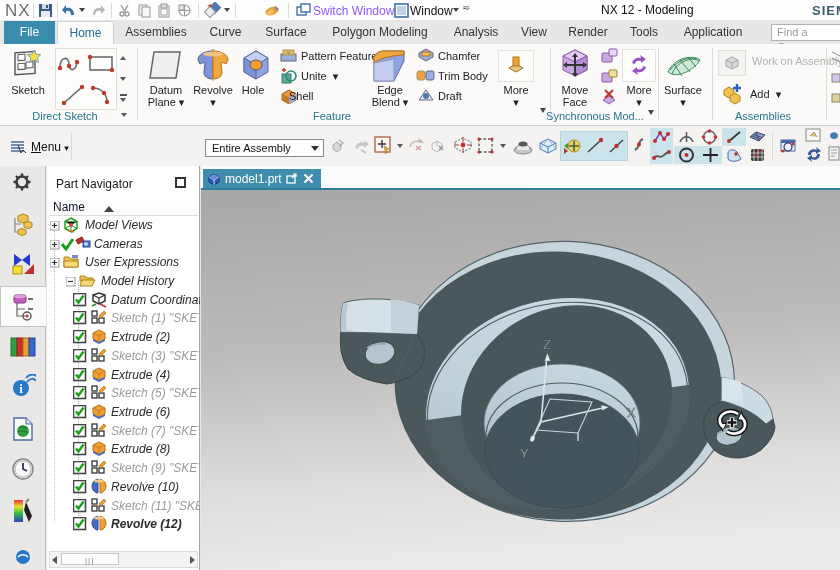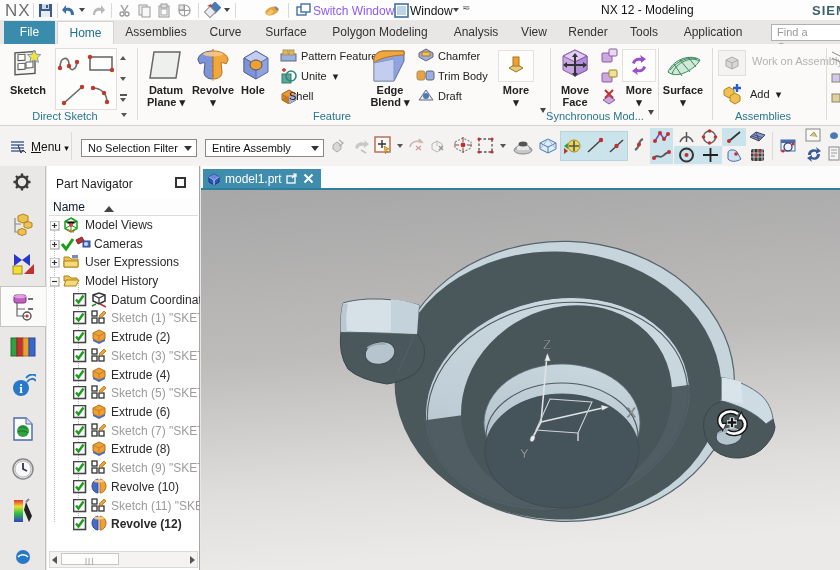--- a/index.html
+++ b/index.html
@@ -13,35 +13,35 @@
 .qsep { top:3px; width:1px; height:15px; background:#d9d9d9; }
 
 #tabrow { left:0; top:21px; width:840px; height:23px; background:#e9e7e5; }
 .tab { position:absolute; top:21px; height:23px; font-size:12px; color:#333; text-align:center; line-height:23px; }
 #tab-file { left:4px; width:50px; background:#3a8cad; color:#fff; }
 #tab-home { background:#fbfbfa; color:#21708e; border:1px solid #d5d3d1; border-bottom:none; }
 
 #ribbon { left:0; top:44px; width:840px; height:82px; background:#fbfaf9; border-bottom:1px solid #d5d3d1; }
 .glabel { position:absolute; top:66px; font-size:11px; color:#27768f; text-align:center; }
 .gsep { position:absolute; top:4px; width:1px; height:72px; background:#dddbd9; }
-.btxt { position:absolute; font-size:11px; color:#222; text-align:center; line-height:12px;font-weight:bold; }
+.btxt { position:absolute; font-size:11px; color:#222; text-align:center; line-height:12px; }
 .small-item { position:absolute; font-size:11px; color:#222; white-space:nowrap; }
 
 #toolbar { left:0; top:126px; width:840px; height:40px; background:#f4f3f2; }
 .combo { position:absolute; top:13px; height:18px; background:#fefefe; border:1px solid #898989; font-size:11px; color:#111; padding-left:6px; line-height:16px; }
 .combo .arr { position:absolute; right:4px; top:6px; width:0; height:0; border-left:4px solid transparent; border-right:4px solid transparent; border-top:5px solid #333; }
 .tsep { position:absolute; top:6px; width:1px; height:28px; background:#dddbd9; }
 .tico { position:absolute; top:6px; }
 
 #main { left:0; top:166px; width:840px; height:404px; background:#e9e7e5; }
 #sidebar { left:0; top:0px; width:46px; height:404px; background:#eae8e6; border-right:1px solid #c6c4c2; }
 #panel { left:47px; top:0px; width:153px; height:404px; background:#ffffff; border-right:1px solid #a9a7a5; }
 #viewport { left:201px; top:0px; width:639px; height:404px; background:#fff; }
 .trow { position:absolute; left:0; width:153px; height:19px; font-size:12px; color:#2b2b2b; white-space:nowrap; overflow:hidden; }
-.trow .t { position:absolute; top:2px; }
+.trow .t { position:absolute; top:2px;font-style:italic; }
 .gray { color:#9b9b9b; }
 </style>
 </head>
 <body>
 
 <div id="topbar" class="abs"></div>
 <div class="abs" style="left:5px;top:1px;font-size:17px;font-weight:normal;color:#6f6f6f;letter-spacing:1px;">NX</div>
 <div class="abs qsep" style="left:33px;"></div>
 <svg class="abs" style="left:38px;top:3px" width="15" height="15">
     <rect x="1" y="1" width="13" height="13" fill="#3b5b8c"></rect>
@@ -292,21 +292,20 @@
 </div>
 
 <div id="toolbar" class="abs"></div>
 <div id="toolbar-content" class="abs" style="left:0;top:126px;width:840px;height:40px;">
 <svg class="abs" style="left:9px;top:13px" width="20" height="16">
       <path d="M2 3 h13 M2 6 h13 M2 9 h13 M2 12 h13" stroke="#4a6a9a" stroke-width="1.6"></path>
       <path d="M9 6 l3 8 2-3 3 3" stroke="#333" fill="none"></path>
     </svg>
 <div class="abs" style="left:31px;top:14px;font-size:12px;color:#111;"><span style="text-decoration:underline">M</span>enu <span style="font-size:9px;">▾</span></div>
 <div class="tsep" style="left:71px;"></div>
-<div class="combo" style="left:81px;width:116px;">No Selection Filter<span class="arr"></span></div>
 <div class="combo" style="left:205px;width:119px;">Entire Assembly<span class="arr"></span></div>
 <svg class="abs tico" style="left:329px;top:11px" width="18" height="18">
       <path d="M4 8 L8 5 L12 8 L12 12 L8 15 L4 12 Z" fill="#d8d8d8" stroke="#aaa"></path>
       <path d="M10 3 l4 3 -4 3" fill="none" stroke="#b0b0b0" stroke-width="1.4"></path>
     </svg>
 <svg class="abs tico" style="left:352px;top:11px" width="18" height="18">
       <path d="M3 11 C4 6 9 4 13 6 L12 3 L17 7 L12 11 L12 9 C9 8 6 9 6 12 Z" fill="#c8c8c8"></path>
       <path d="M9 13 l5 3" stroke="#c0c0c0" stroke-width="1.5"></path>
     </svg>
 <svg class="abs tico" style="left:374px;top:10px" width="20" height="20">
@@ -603,21 +602,21 @@
       </div>
 <div class="trow" style="top:87px;">
         <svg class="abs" style="left:3px;top:5px" width="10" height="10">
           <use href="#s-expp"></use>
         </svg>
         <svg class="abs" style="left:16px;top:1px" width="16" height="15">
           <use href="#s-folder"></use>
         </svg>
         <span class="t" style="left:38px;">User Expressions</span>
       </div>
-<div class="trow" style="top:106px;">
+<div class="trow" style="top:106px;margin-left:16px;">
         <svg class="abs" style="left:3px;top:5px" width="10" height="10">
           <use href="#s-exp"></use>
         </svg>
         <svg class="abs" style="left:16px;top:1px" width="17" height="15">
           <use href="#s-folderopen"></use>
         </svg>
         <span class="t" style="left:38px;">Model History</span>
       </div>
 <div class="trow" style="top:125px;">
         <svg class="abs" style="left:26px;top:2px" width="14" height="14">

